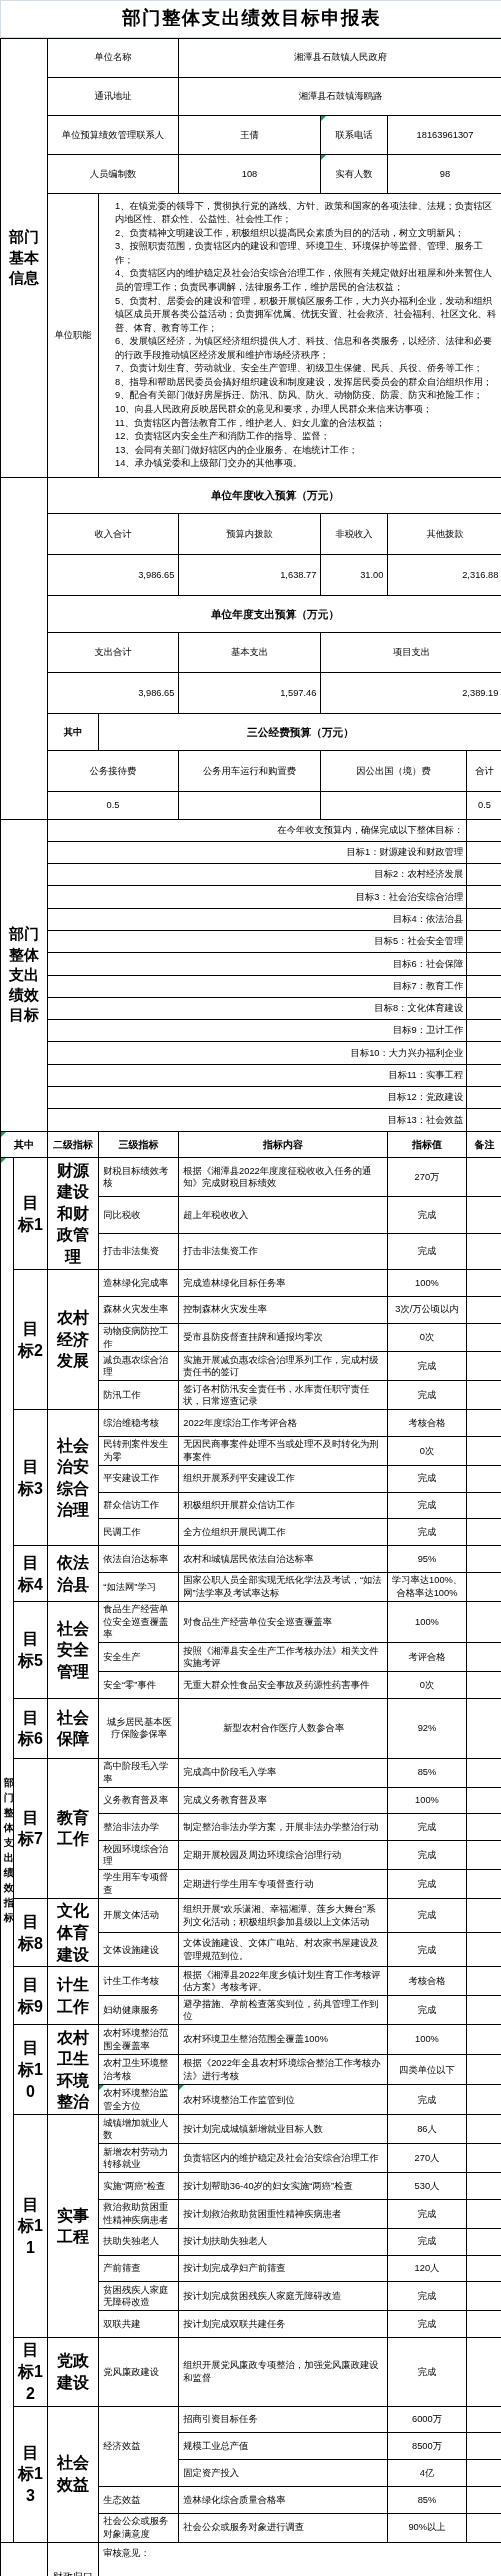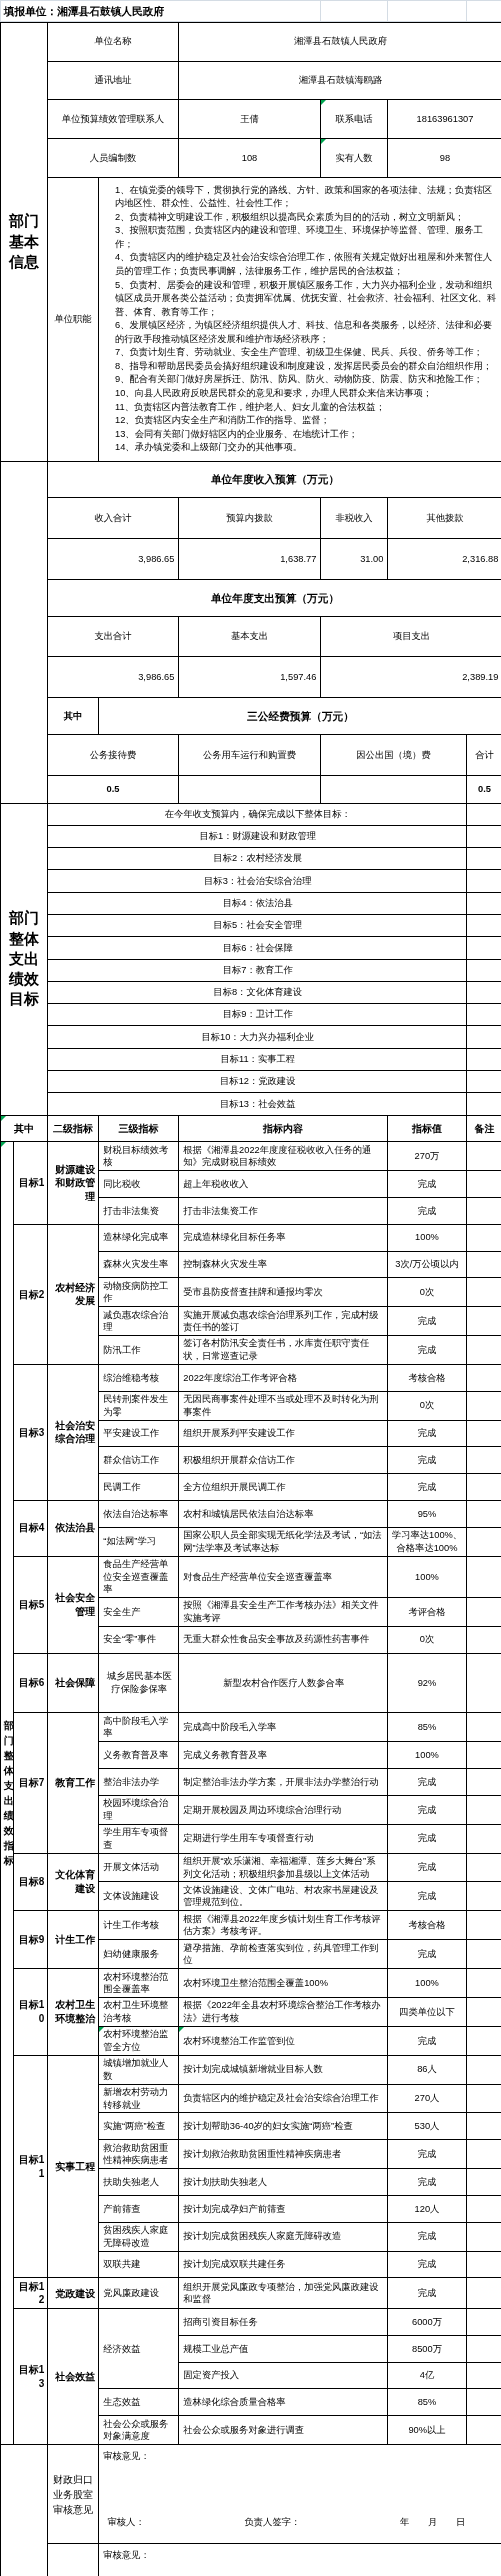--- a/index.html
+++ b/index.html
@@ -18,26 +18,26 @@
   .val{text-align:center;}
   .bold{font-weight:bold;}
   .section-label{text-align:center;}
   .vwrap{white-space:pre-line;font-weight:bold;font-size:15px;line-height:1.35;text-align:center;margin:0 auto;}
   .info-row td{height:35px;}
   .func-cell{height:214px;text-align:left;padding:5.7px 5px;line-height:1.46;}
   .pre{white-space:pre-line;padding-left:16px;}
   .budget-hdr{height:33px;text-align:center;font-weight:bold;font-size:10.7px;}
   .budget-lbl td{height:37px;}
   .num{text-align:right;padding-right:3.6px;}
-  .sg-val td{height:24px;font-weight:bold;}
-  .goal-text{height:18.5px;text-align:center;padding-left:4.3px;}
+  .sg-val td{height:24px;}
+  .goal-text{height:18.5px;text-align:right;padding-left:4.3px;}
   .ind-hdr td{height:27px;text-align:center;font-weight:bold;font-size:10px;}
   .ind-body td{height:23px;}
   tr.tall td{height:56px;}
-  .c-goal,.c-cat{text-align:right;font-weight:bold;font-size:10px;}
+  .c-goal,.c-cat{text-align:center;font-weight:bold;font-size:16px;}
   .c-name,.c-content{text-align:left;padding-left:4.3px;}
   .c-value{text-align:center;}
   .center{text-align:center !important;}
   .vtext{white-space:pre-line;font-weight:bold;font-size:10px;line-height:1.5;text-align:center;}
   .rv-label{white-space:pre-line;text-align:center;font-size:10px;line-height:1.5;}
   .rv-row td{height:95px;}
   .rv-box{display:flex;flex-direction:column;height:91px;text-align:left;}
   .rv-op{padding:1.4px 0 0 1.4px;}
   .rv-sig{margin-top:auto;margin-bottom:11.4px;display:flex;justify-content:space-between;padding:0 34px 0 5.7px;}
   
@@ -52,26 +52,23 @@
       <col style="width:13px">
       <col style="width:34px">
       <col style="width:51px">
       <col style="width:80px">
       <col style="width:142px">
       <col style="width:67px">
       <col style="width:79px">
       <col style="width:36px">
     </colgroup>
   <tbody>
-  <tr>
-    <td colspan="5" class="unit-cell"><span>填报单位：</span><span>湘潭县石鼓镇人民政府</span></td>
-    <td></td>
-    <td></td>
-    <td></td>
-  </tr>
+      <tr>
+        <td colspan="8" class="title-cell">部门整体支出绩效目标申报表</td>
+      </tr>
 </tbody>
   </table>
 
 <table class="sheet main">
   <colgroup>
       <col style="width:13px">
       <col style="width:34px">
       <col style="width:51px">
       <col style="width:80px">
       <col style="width:142px">

